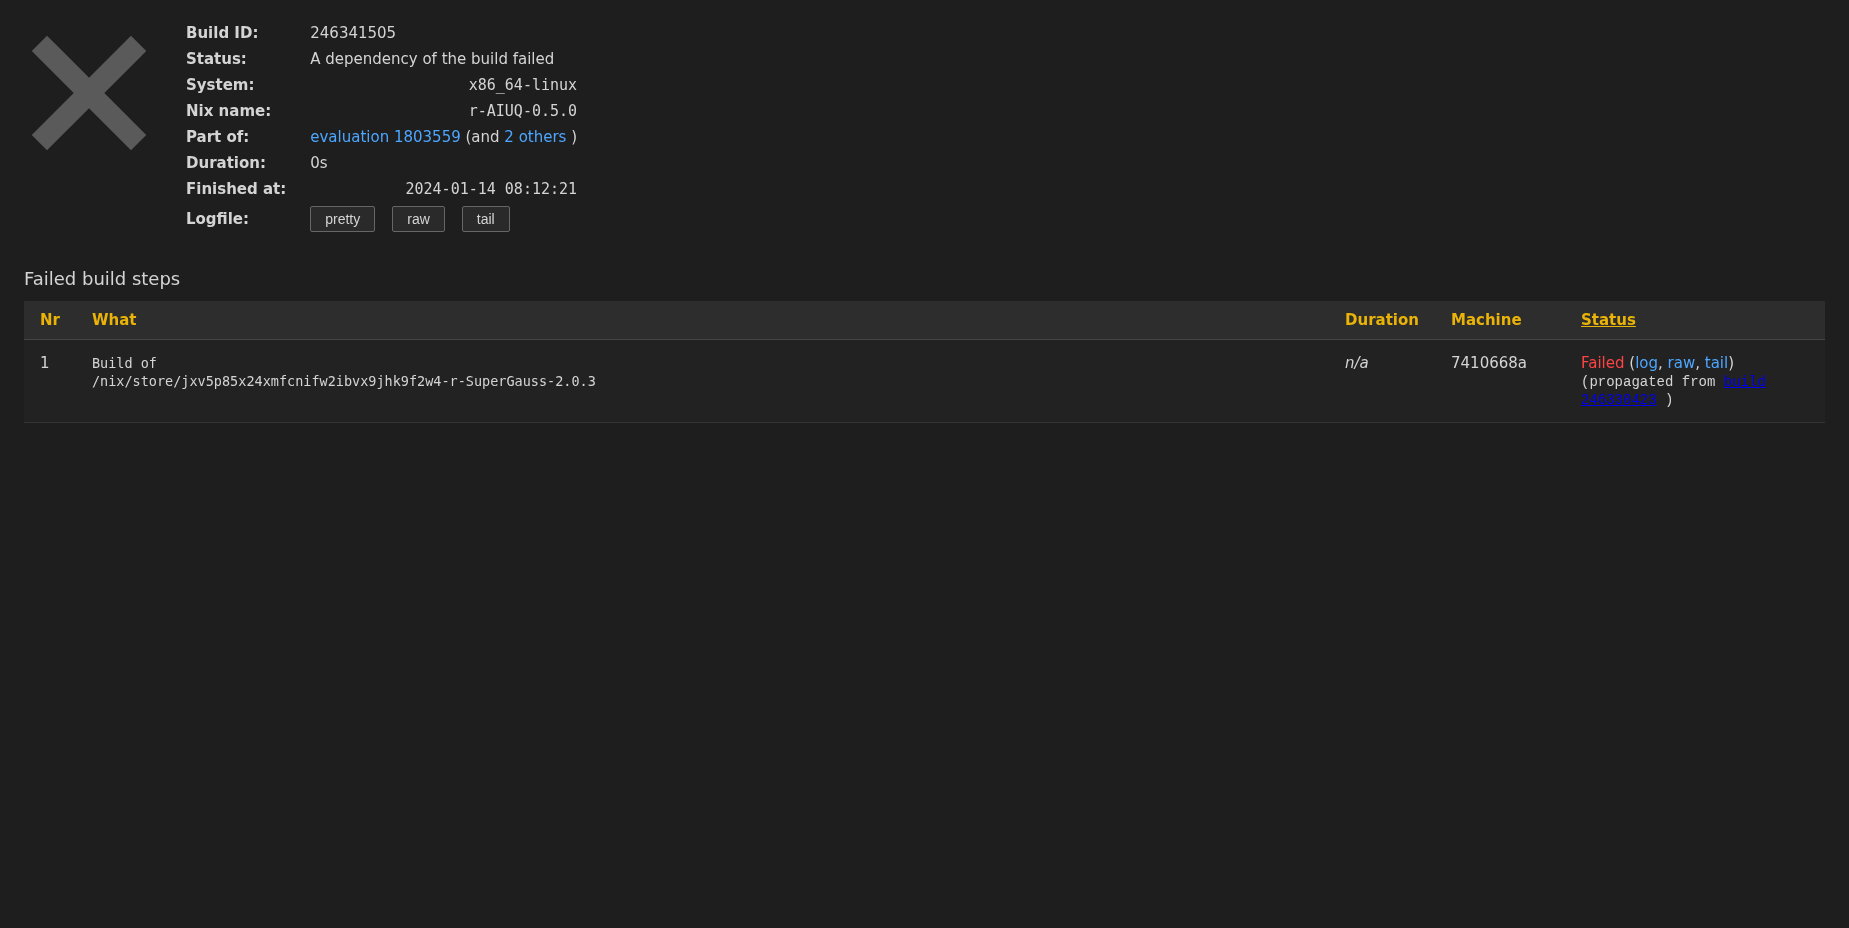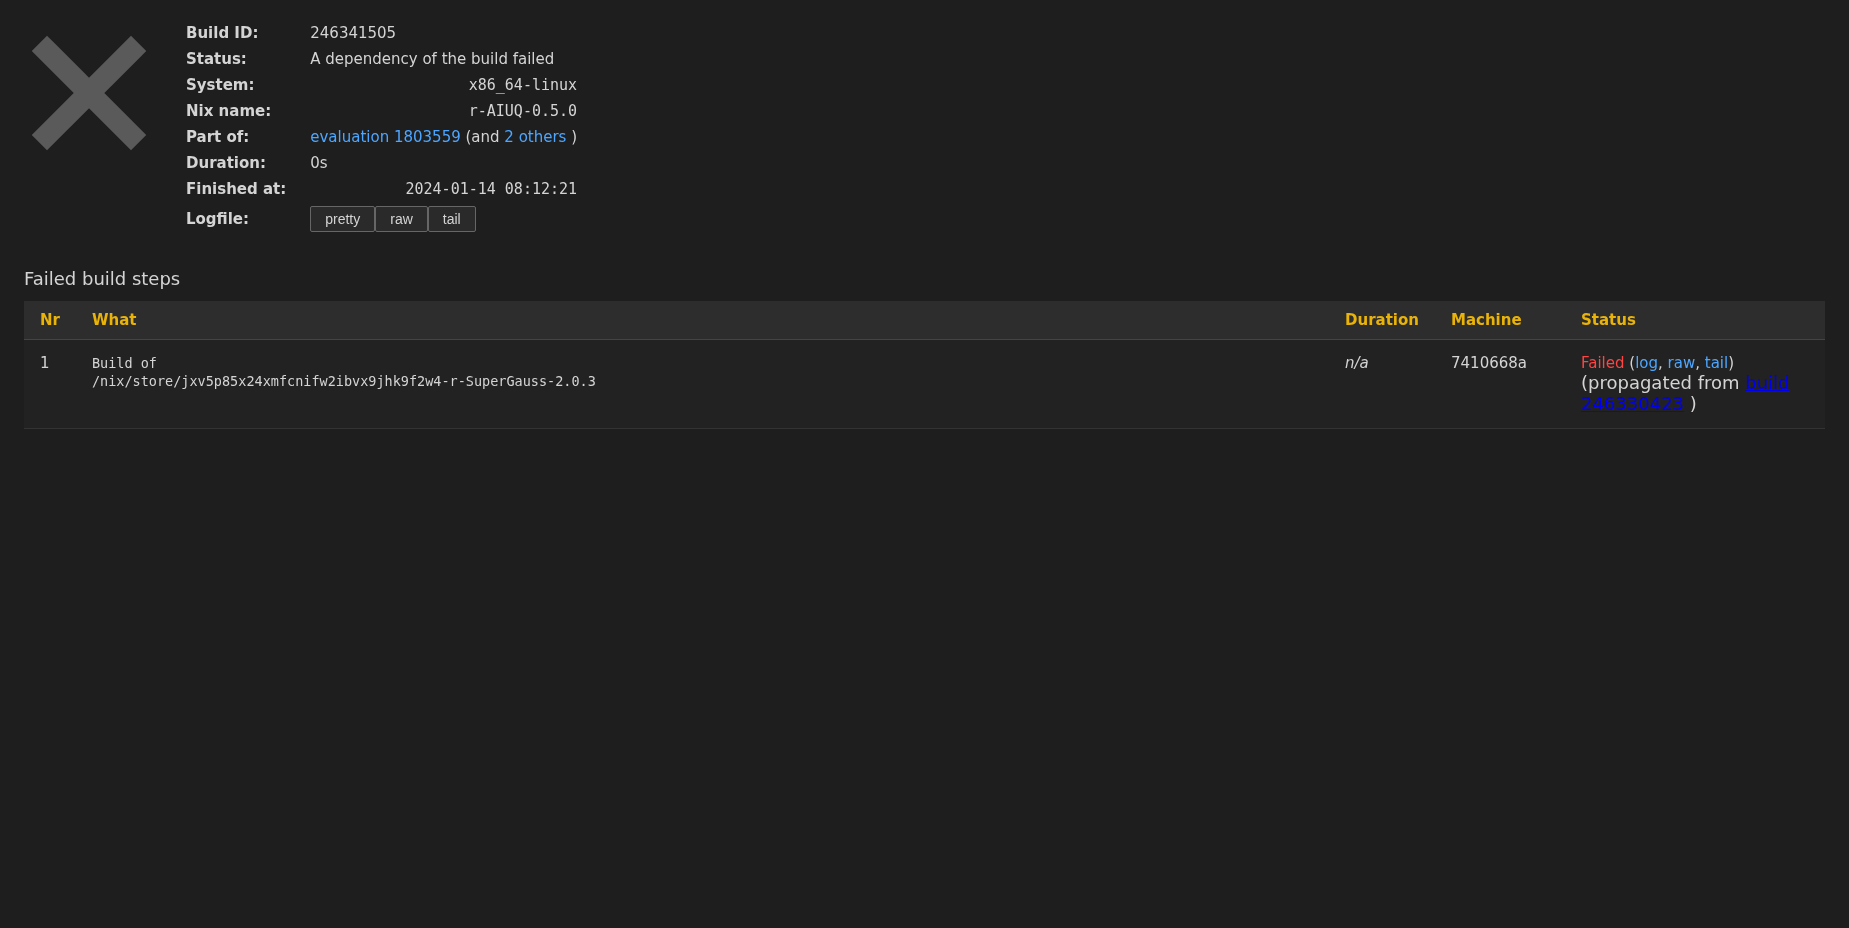--- a/index.html
+++ b/index.html
@@ -99,21 +99,21 @@
     .info-value.mono {
       font-family: 'DejaVu Sans Mono', 'Liberation Mono', 'Courier New', monospace;
       text-align: right;
     }
     .info-value a {
       color: #4da6ff;
       text-decoration: none;
     }
     .logfile-buttons {
       display: flex;
-      gap: 0;
+      gap: 17px;
       align-items: flex-end;
     }
     .logfile-btn {
       padding: 4px 14px;
       border: 1px solid #666;
       background: #2a2a2a;
       color: #d4d4d4;
       cursor: pointer;
       font-size: 14px;
       border-radius: 2px;
@@ -152,31 +152,32 @@
       color: #ff4444;
       font-weight: normal;
       text-align: right;
     }
     .status-links a {
       color: #4da6ff;
       text-decoration: none;
     }
     .propagated-text {
       color: #d4d4d4;
-      font-size: 18px;
+      font-size: 14px;
+      font-family: Liberation Mono, monospace;
     }
     .what-mono {
       font-family: 'DejaVu Sans Mono', 'Liberation Mono', 'Courier New', monospace;
       font-size: 13.5px;
     }
     .col-nr { width: 50px; }
     .col-what { }
     .col-duration { width: 100px; }
     .col-machine { width: 130px; }
-    .col-status { width: 260px; }
+    .col-status { width: 260px; text-decoration: underline; }
   </style>
 </head>
 <body>
 
 <div class="page-wrapper">
 
 
 
   <div class="summary-section">
 

